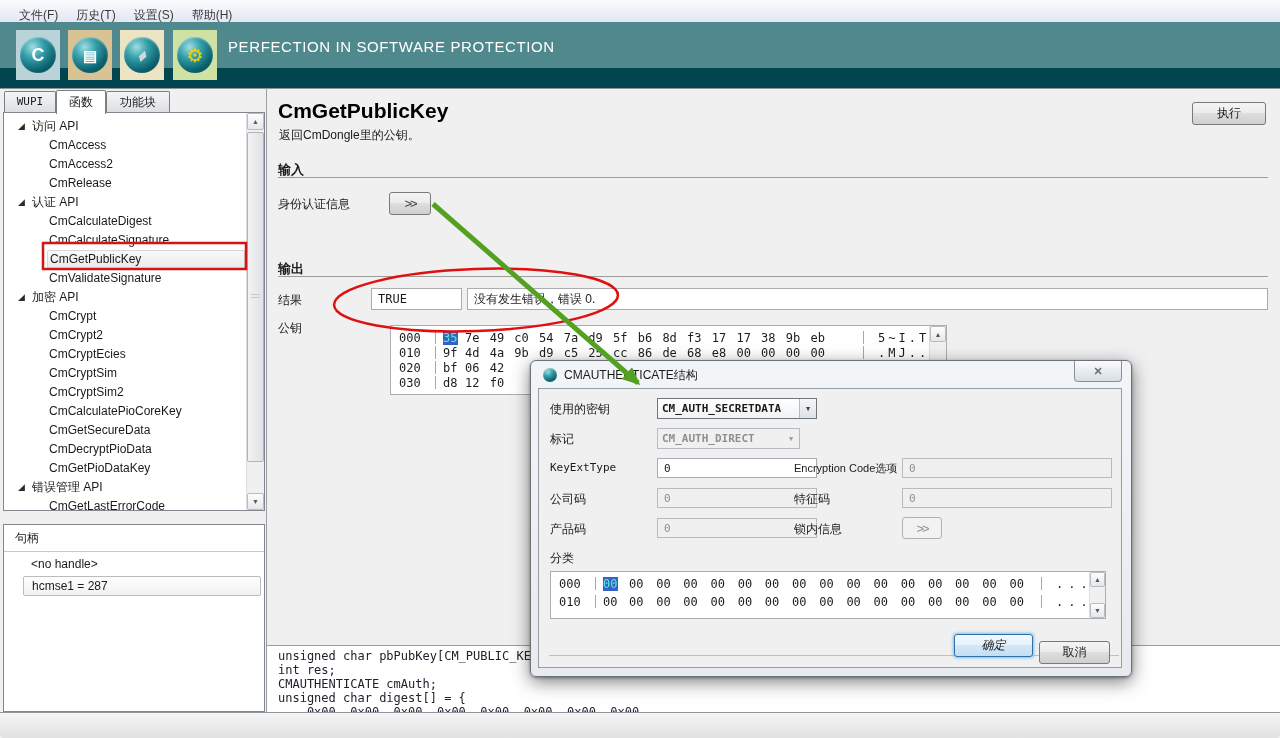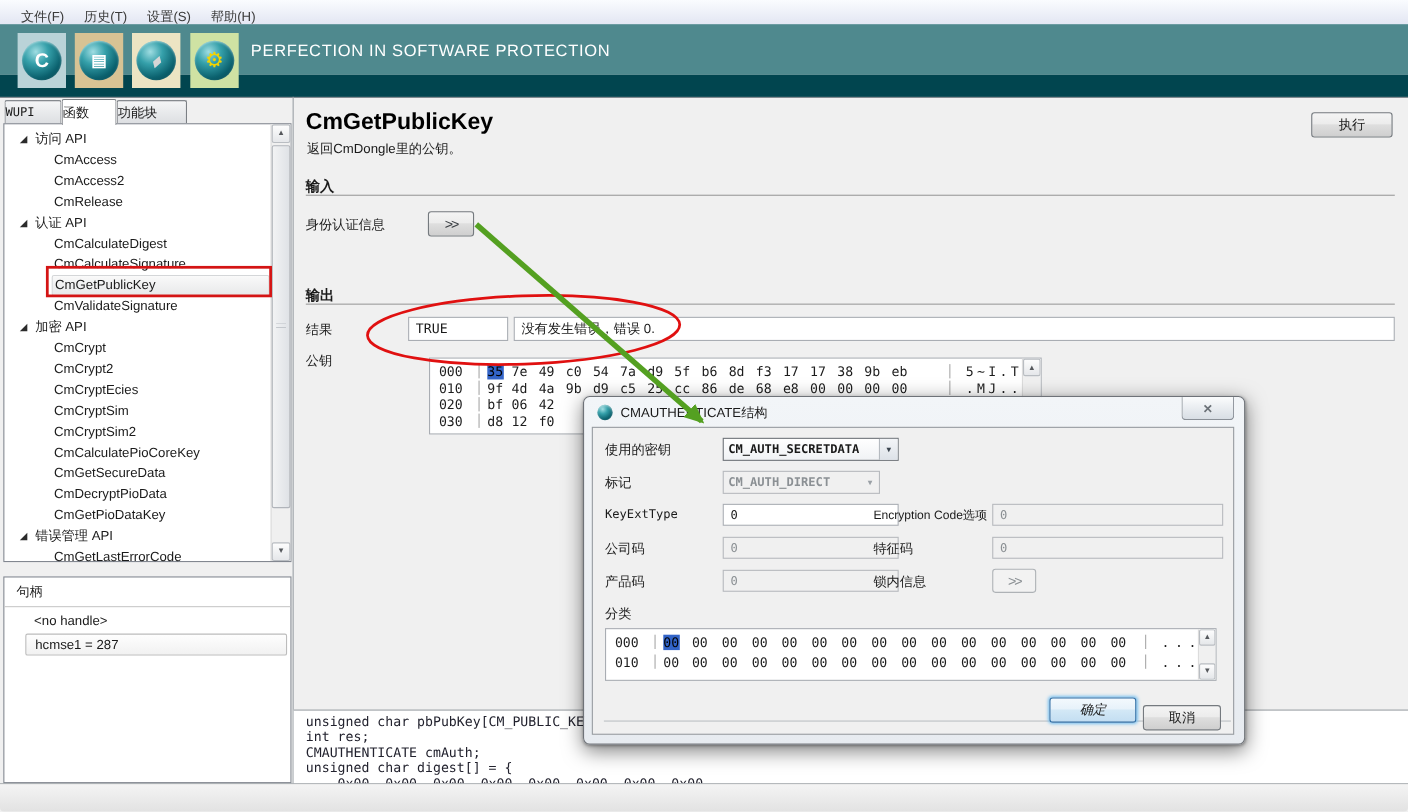--- a/index.html
+++ b/index.html
@@ -20,21 +20,21 @@
   .sphere{width:36px;height:36px;border-radius:50%;
     background:radial-gradient(circle at 35% 28%, #9fdde2 0%, #35a0aa 32%, #0b616e 68%, #063f48 100%);
     display:flex;align-items:center;justify-content:center;position:relative;box-shadow:inset 0 1px 2px rgba(255,255,255,.5);}
   .sph-glyph{color:#fff;font-weight:bold;font-size:18px;line-height:1;}
   .sph-glyph.doc{font-size:15px;}
   .sph-glyph.plug{color:#d6d6d6;font-size:13px;transform:rotate(-42deg);}
   .sph-glyph.gear{color:#f4d400;font-size:19px;font-weight:normal;}
   #slogan{left:228px;top:38px;color:#ffffff;font-size:15px;letter-spacing:.6px;}
 
   
-  .tab{position:absolute;top:91px;height:20px;line-height:20px;
+  .tab{position:absolute;top:91px;height:20px;line-height:20px;text-align:center;
     border:1px solid #7b7f84;border-bottom:none;border-radius:2px 2px 0 0;
     background:linear-gradient(#f4f5f6,#dddfe2);z-index:2;}
   .tab.active{top:90px;height:23px;line-height:22px;background:#ffffff;z-index:4;}
 
   
   #treebox{left:3px;top:112px;width:262px;height:399px;background:#ffffff;border:1px solid #828790;box-sizing:border-box;z-index:3;}
   .trow{position:absolute;left:1px;height:19px;line-height:19px;width:240px;white-space:nowrap;overflow:hidden;}
   .trow .lbl{padding-left:44px;display:block;}
   .trow.group .lbl{padding-left:27px;}
   .trow.group .arrow{position:absolute;left:13px;top:0;font-size:9px;color:#2b2b2b;}
@@ -77,21 +77,21 @@
      display:flex;align-items:center;padding-left:6px;overflow:hidden;white-space:nowrap;}
   .textbox.disabled{background:#f0f0f0;border-color:#b7babe;color:#8b9094;}
 
   
   .hexbox{position:absolute;background:#fff;border:1px solid #a9adb3;box-sizing:border-box;overflow:hidden;}
   .hexrow{position:absolute;left:8px;height:15px;display:flex;align-items:center;
      font-family:"DejaVu Sans Mono","Liberation Mono",monospace;font-size:12px;color:#1c1c1c;white-space:pre;}
   .haddr{width:32px;}
   .hsep{width:1px;height:13px;background:#a8a8a8;margin:0 7px 0 4px;}
   .hb0{display:inline-block;min-width:15px;}
-  .hb0.selbyte{background:#3264c8;color:#000000;}
+  .hb0.selbyte{background:#3264c8;color:#5eead4;}
   .hrest{margin-left:7px;word-spacing:3px;}
   .hexbox.dlg .hrest{margin-left:11px;word-spacing:5.5px;}
   .hascii{letter-spacing:3px;margin-left:7px;}
   .hexbox.dlg .hascii{letter-spacing:5px;}
 
   
   #codebox{left:267px;top:645px;width:1013px;height:67px;background:#fff;border-top:1px solid #989da2;
      box-sizing:border-box;padding:3px 0 0 11px;overflow:hidden;}
   .codeline{font-family:"DejaVu Sans Mono","Liberation Mono",monospace;font-size:12px;line-height:14px;
      color:#22222e;white-space:pre;}

